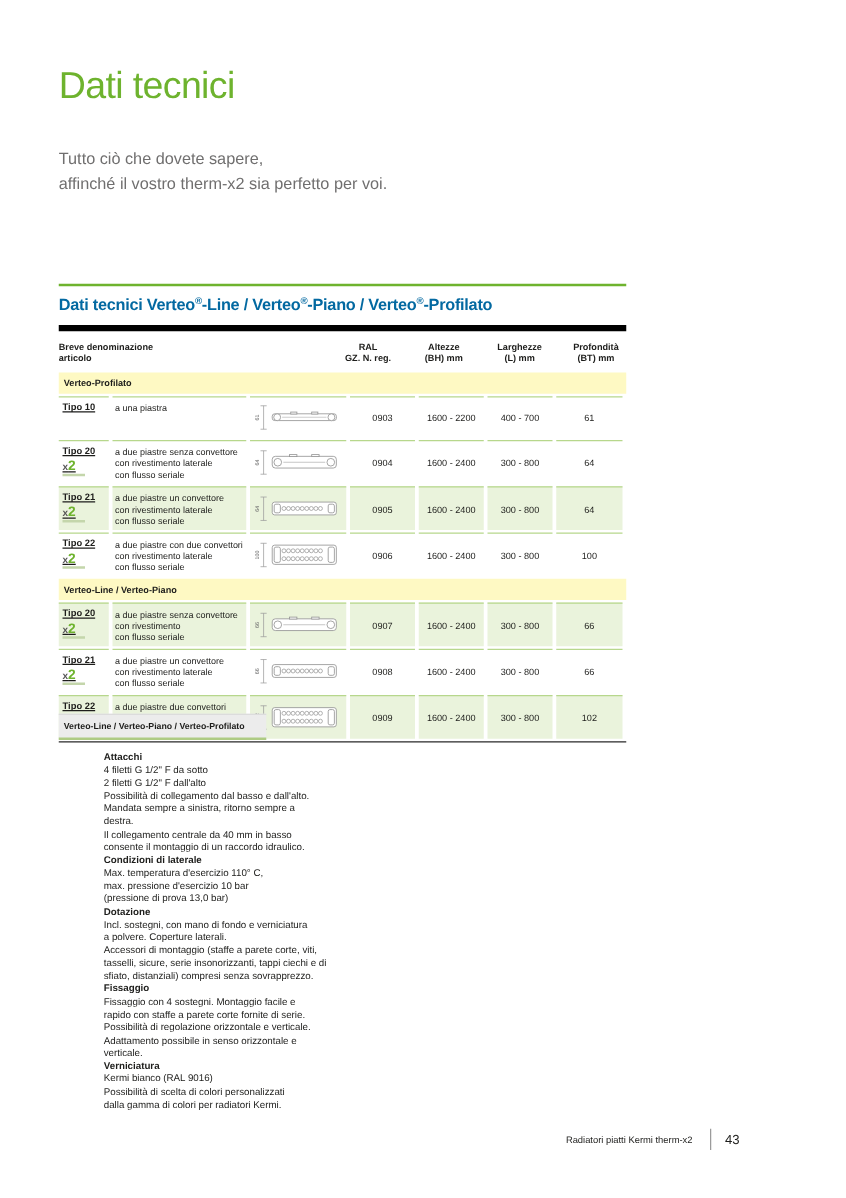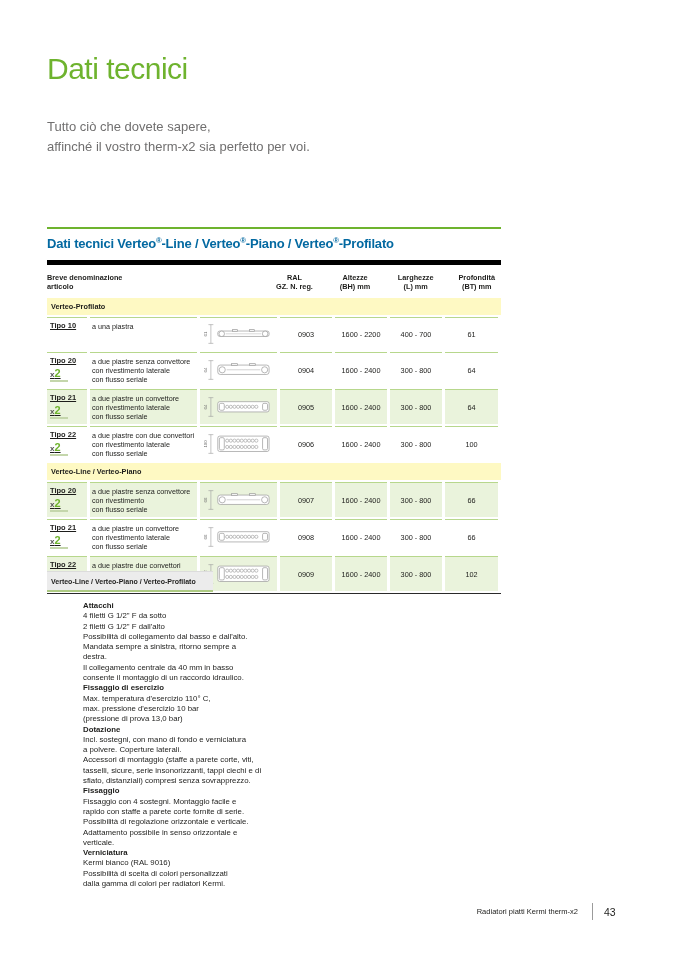--- a/index.html
+++ b/index.html
@@ -66,21 +66,21 @@
     border-top: 1px solid #dcdcdc; border-bottom: 2px solid #aecb84;
     font-size: 7px; font-weight: bold; padding: 6px 4px 5px 4px;
   }
   .info-text {
     position: absolute; left: 43px; top: 601px; width: 218px;
     font-size: 7.8px; line-height: 10.3px; color: #1d1d1b; margin-left: 40px;
   }
   .info-text .b { font-weight: bold; }
   
   .footer {
-    position: absolute; top: 903px; left: 384px; width: 250px;
+    position: absolute; top: 903px; left: 360px; width: 250px;
     display: flex; align-items: center;
   }
   .footer-label { flex: 1; text-align: right; font-size: 7.5px; color: #1d1d1b; }
   .footer-div { width: 1px; height: 17px; background: #9b9b9b; margin: 0 11px 0 14px; }
   .footer-num { font-size: 10.5px; width: 30px; }
   svg text { font-family: "Liberation Sans", sans-serif; }
 </style>
 </head>
 <body>
 
@@ -374,21 +374,21 @@
 
   <div class="info-text">
       <div class="b">Attacchi</div>
       <div>4 filetti G 1/2" F da sotto</div>
       <div>2 filetti G 1/2" F dall'alto</div>
       <div>Possibilità di collegamento dal basso e dall'alto.</div>
       <div>Mandata sempre a sinistra, ritorno sempre a</div>
       <div>destra.</div>
       <div>Il collegamento centrale da 40 mm in basso</div>
       <div>consente il montaggio di un raccordo idraulico.</div>
-      <div class="b">Fissaggio di esercizio</div>
+      <div class="b">Condizioni di laterale</div>
       <div>Max. temperatura d'esercizio 110° C,</div>
       <div>max. pressione d'esercizio 10 bar</div>
       <div>(pressione di prova 13,0 bar)</div>
       <div class="b">Dotazione</div>
       <div>Incl. sostegni, con mano di fondo e verniciatura</div>
       <div>a polvere. Coperture laterali.</div>
       <div>Accessori di montaggio (staffe a parete corte, viti,</div>
       <div>tasselli, sicure, serie insonorizzanti, tappi ciechi e di</div>
       <div>sfiato, distanziali) compresi senza sovrapprezzo.</div>
       <div class="b">Fissaggio</div>

